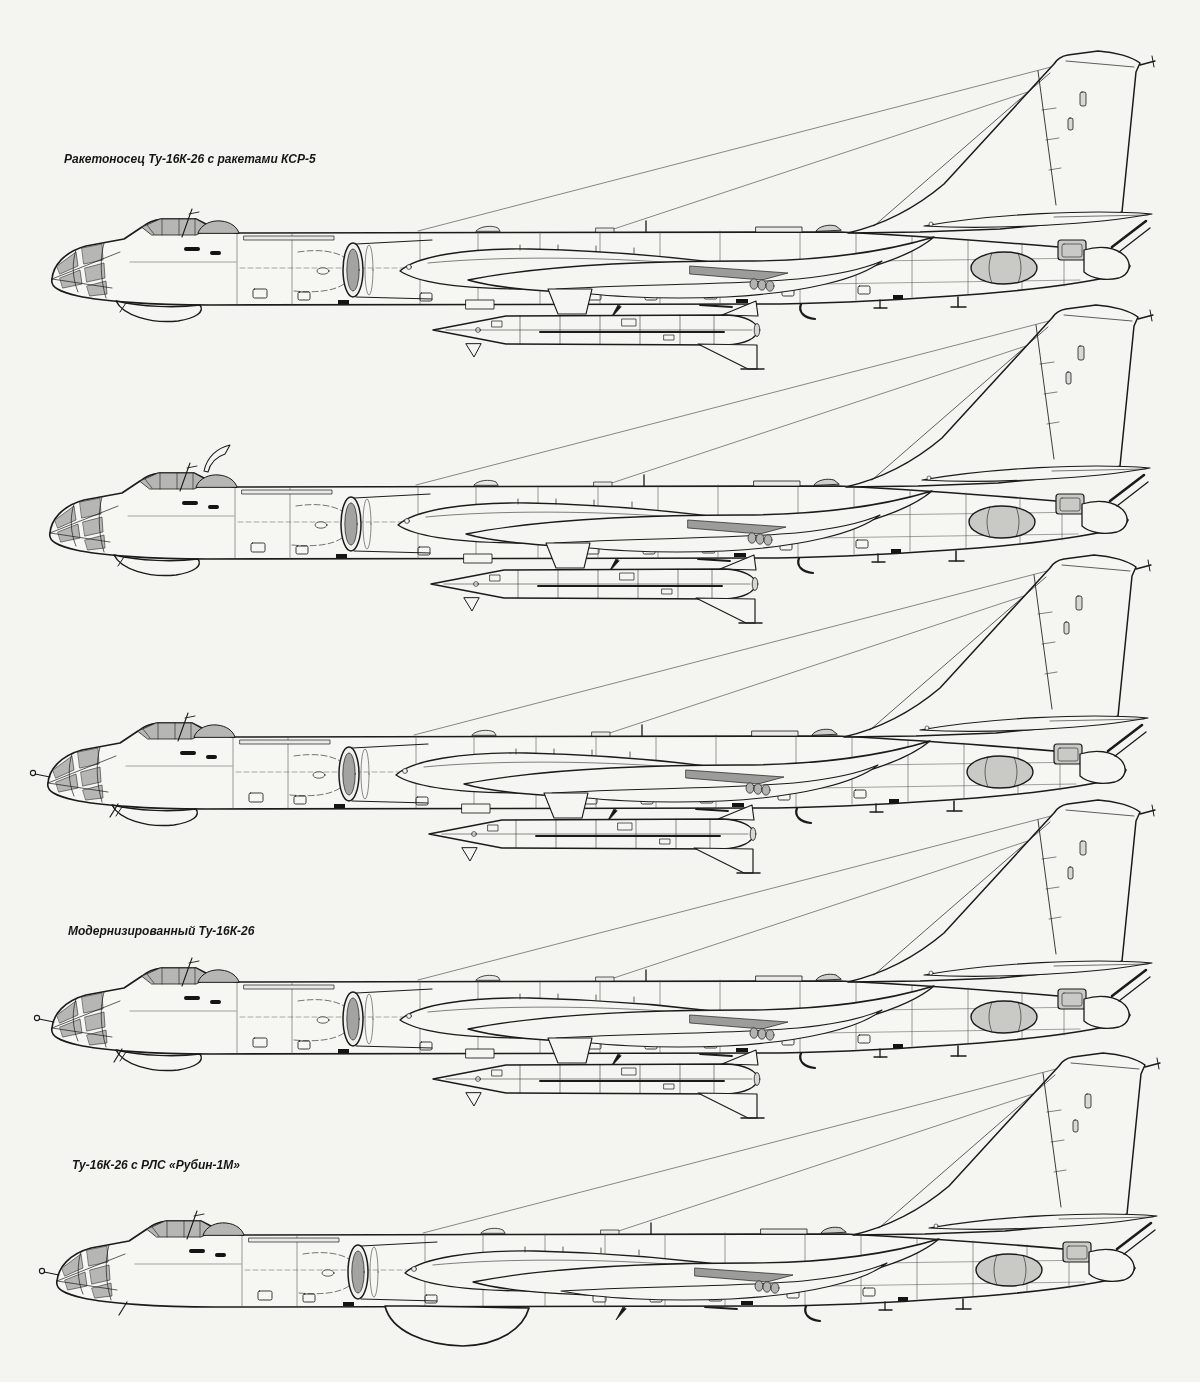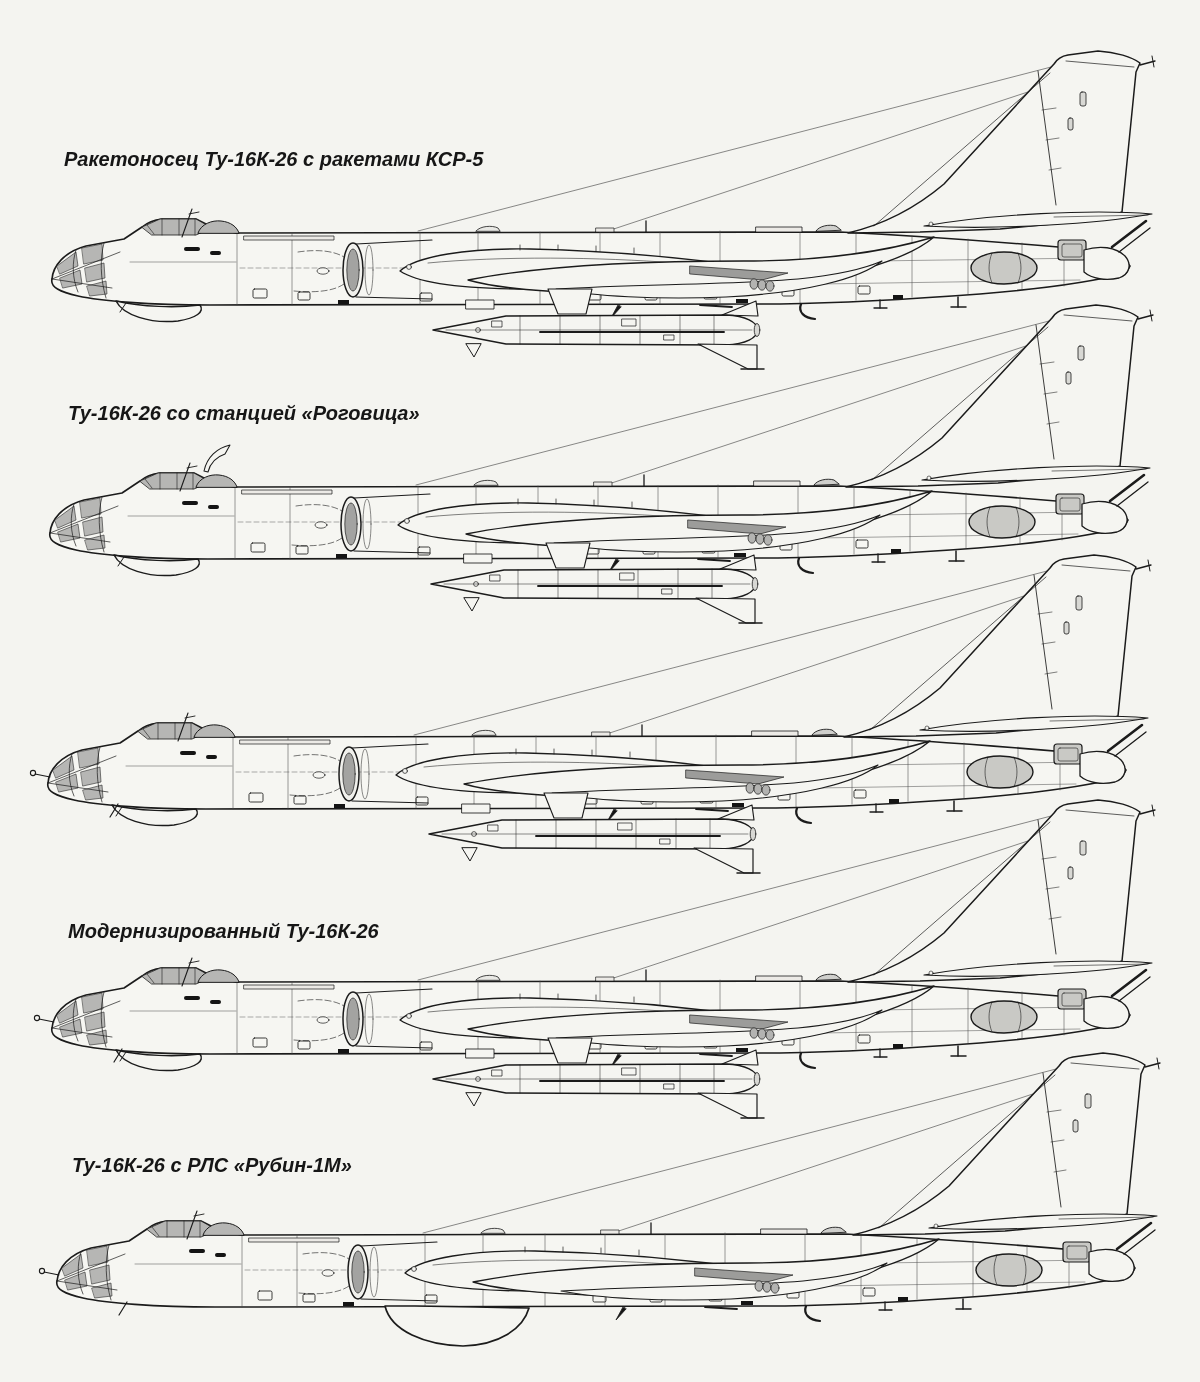--- a/index.html
+++ b/index.html
@@ -4,21 +4,21 @@
 <style>
   html,body{margin:0;padding:0;background:#e8e8e5;}
   .page{
     position:relative;width:1200px;height:1382px;margin:0 auto;
     background:#f4f4f0;overflow:hidden;
     font-family:"Liberation Sans",sans-serif;
   }
   .art{position:absolute;left:0;top:0;width:1200px;height:1382px;}
   .fig-label{
     position:absolute;
-    font-style:italic;font-weight:bold;font-size:20px;line-height:22px;
+    font-style:italic;font-weight:bold;font-size:12px;line-height:22px;
     color:#161616;white-space:nowrap;letter-spacing:0px;
   }
   
   #plane-proto path,#plane-proto line,#plane-proto rect,#plane-proto ellipse,#plane-proto circle,#plane-proto polygon{
     vector-effect:none;
   }
 </style>
 </head>
 <body>
 
@@ -1286,16 +1286,15 @@
         <g class="v-probe">
           <circle cx="37" cy="269" r="2.6" stroke-width="1.1" fill="#f5f5f1"></circle>
           <line x1="39" y1="270" x2="54" y2="273" stroke-width="1.2"></line>
           <line x1="122" y1="300" x2="114" y2="313" stroke-width="1.2"></line>
         </g>
 
       </g>
     </svg>
 
   <div class="fig-label" style="left:64px;top:148px">Ракетоносец Ту-16К-26 с ракетами КСР-5</div>
-  <div class="fig-label" style="left:68px;top:402px">Ту-16К-26 со станцией «Роговица»</div>
   <div class="fig-label" style="left:68px;top:920px">Модернизированный Ту-16К-26</div>
   <div class="fig-label" style="left:72px;top:1154px">Ту-16К-26 с РЛС «Рубин-1М»</div>
 </div>
 
 </body></html>

